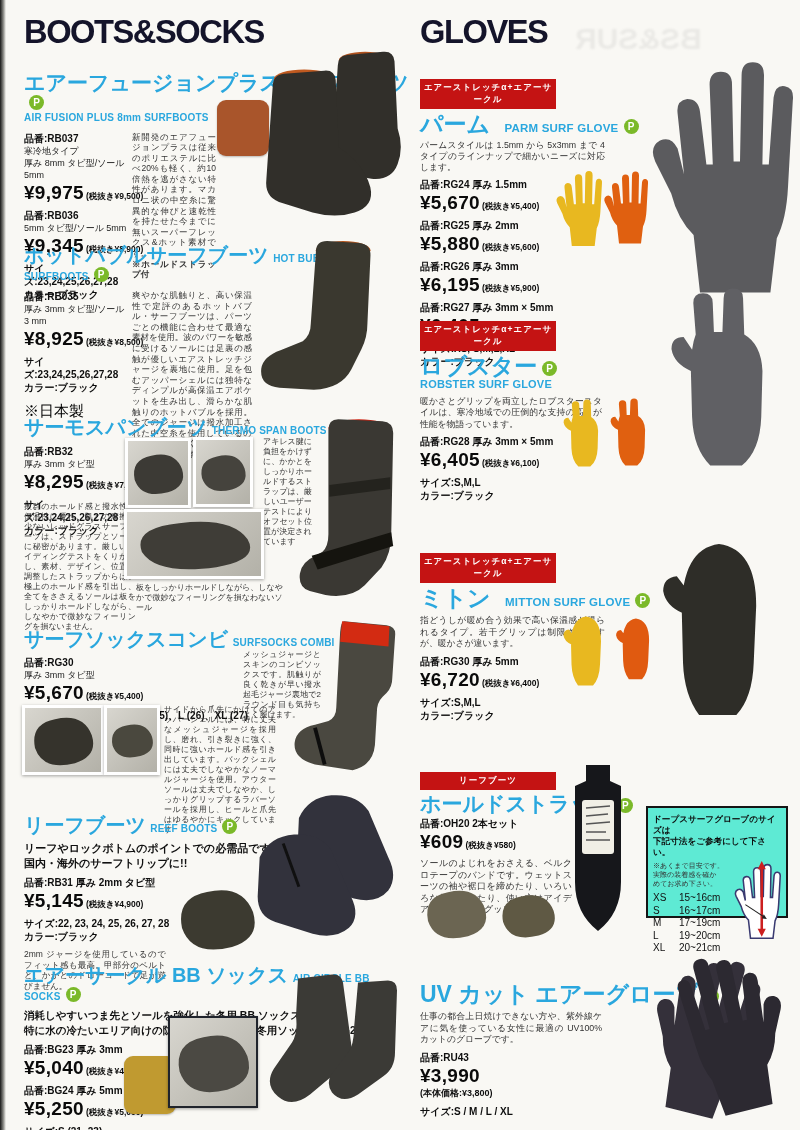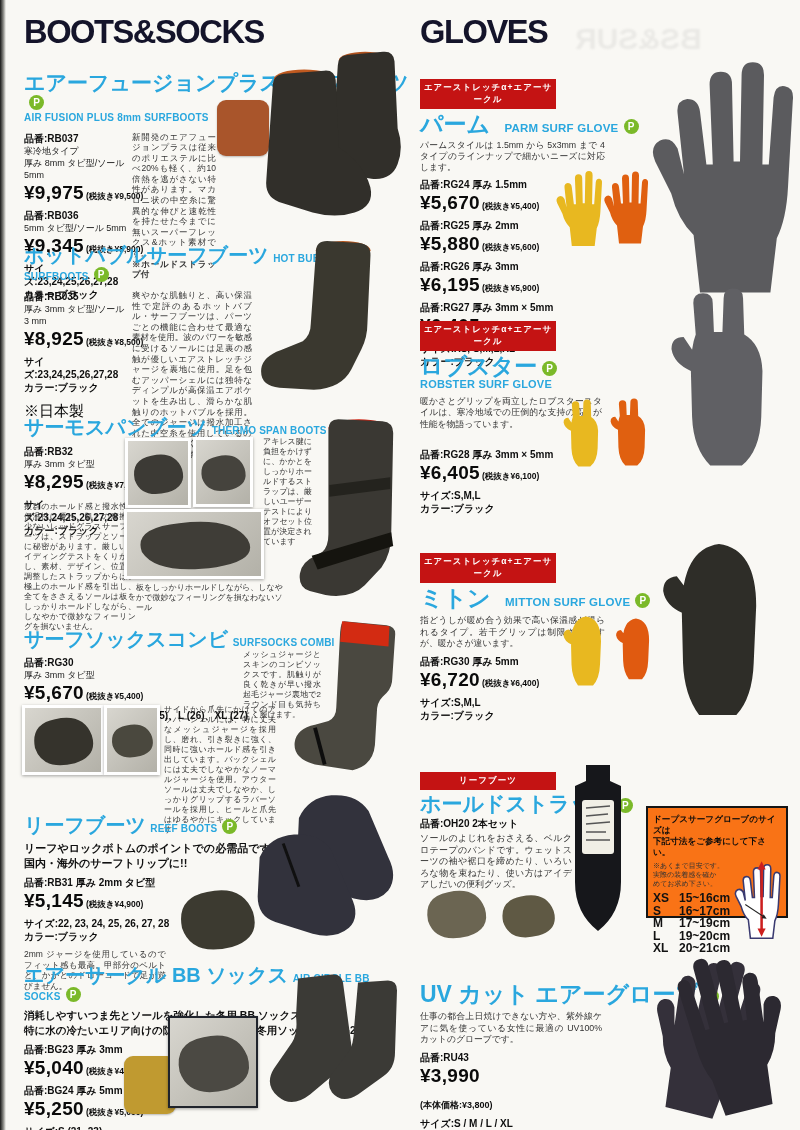--- a/index.html
+++ b/index.html
@@ -22,24 +22,24 @@
   .pn{font-size:8.5px;font-weight:700;color:#0a0a0a;margin-left:2px}
   .price-row{margin:1px 0 5px;white-space:nowrap}
   .desc{font-size:8.5px;line-height:10.6px;color:#333;word-break:break-all;text-align:justify}
   .lead{font-size:11px;font-weight:700;color:#101010;line-height:15px;white-space:nowrap}
   .row{display:flex}
   .thumb{position:absolute;border:3px solid #fff;box-shadow:0 1px 3px rgba(0,0,0,.35);
          background:linear-gradient(135deg,#d8d6cf,#b3b1a8)}
   .thumb svg,.photo svg{width:100%;height:100%;display:block}
   .photo{position:absolute}
   .swatch{position:absolute;border-radius:9px;box-shadow:0 1px 2px rgba(0,0,0,.25)}
-  .sizebox{position:absolute;border:2px solid #151515;background:#f97316;box-sizing:border-box;padding:6px 5px}
+  .sizebox{position:absolute;border:2px solid #151515;background:#5eead4;box-sizing:border-box;padding:6px 5px}
   .sb-t{font-size:8.6px;font-weight:700;color:#0c0c0c;line-height:11px}
   .sb-n{font-size:7px;color:#333;line-height:9px}
-  .sb-row{font-size:12px;font-weight:700;color:#111;line-height:12.6px;display:flex}
+  .sb-row{font-size:10px;font-weight:400;color:#111;line-height:12.6px;display:flex}
   .sb-row .sz{width:26px}
   .madein{font-size:15px;font-weight:400;color:#000;margin-top:8px}
   .cap{font-size:8px;line-height:10px;color:#333;word-break:break-all}
 </style>
 </head>
 <body>
 
 <div class="page">
 
   <svg width="0" height="0" style="position:absolute">
@@ -311,21 +311,21 @@
       </svg>
   </div>
 
   <div class="abs" style="left:420px;top:321px;width:375px">
     <div class="tag">エアーストレッチα+エアーサークル</div>
     <div style="margin-top:4px">
       <span class="jt" style="font-size:23px">ロブスター</span><span class="badge">P</span>
     </div>
     <div class="et" style="font-size:11px">ROBSTER SURF GLOVE</div>
     <div class="desc" style="width:182px;font-size:8.8px;line-height:11.5px;margin-top:5px">暖かさとグリップを両立したロブスタースタイルは、寒冷地域での圧倒的な支持の高さが性能を物語っています。</div>
-    <div style="margin-top:18px;width:160px">
+    <div style="margin-top:5px;width:160px">
       <div class="b">品番:RG28 厚み 3mm × 5mm</div>
       <div class="price-row"><span class="pv">¥6,405</span><span class="pn">(税抜き¥6,100)</span></div>
       <div class="b">サイズ:S,M,L</div>
       <div class="b">カラー:ブラック</div>
     </div>
   </div>
   <div class="photo" style="left:559px;top:398px;width:46px;height:70px">
     <svg viewBox="0 0 100 150">
         <use href="#sym-lobster" fill="#e8b820"></use>
       </svg>
@@ -370,20 +370,21 @@
         <use href="#sym-mitt" fill="#2e2d28"></use>
       </svg>
   </div>
 
   <div class="abs" style="left:420px;top:769px;width:230px">
     <div class="tag">リーフブーツ</div>
     <div style="margin-top:3px">
       <span class="jt" style="font-size:21px">ホールドストラップ</span><span class="badge">P</span>
     </div>
     <div class="b" style="margin-top:2px">品番:OH20 2本セット</div>
+    <div class="price-row"><span class="pv">¥609</span><span class="pn">(税抜き¥580)</span></div>
     <div class="desc" style="width:152px;font-size:9px;line-height:11.5px;margin-top:3px">ソールのよじれをおさえる、ベルクロテープのバンドです。ウェットスーツの袖や裾口を締めたり、いろいろな物を束ねたり、使い方はアイデアしだいの便利グッズ。</div>
   </div>
   <div class="photo" style="left:420px;top:878px;width:72px;height:70px">
     <svg viewBox="0 0 90 80">
         <use href="#sym-blob" fill="#6b6552"></use>
       </svg>
   </div>
   <div class="photo" style="left:496px;top:882px;width:64px;height:66px">
     <svg viewBox="0 0 90 80">
         <use href="#sym-blob" fill="#5f5944"></use>
@@ -439,21 +440,21 @@
     </div>
   </div>
 
   <div class="abs" style="left:420px;top:983px;width:375px">
     <div>
       <span class="jt" style="font-size:23px">UV カット エアーグローブ</span><span class="badge">P</span>
     </div>
     <div class="desc" style="width:182px;font-size:8.8px;line-height:11.5px;margin-top:5px">仕事の都合上日焼けできない方や、紫外線ケアに気を使っている女性に最適の UV100% カットのグローブです。</div>
     <div style="margin-top:5px;width:160px">
       <div class="b">品番:RU43</div>
-      <div class="price-row" style="margin-bottom:12px"><span class="pv">¥3,990</span></div>
+      <div class="price-row" style="margin-bottom:0"><span class="pv">¥3,990</span></div>
       <div class="b" style="font-size:9px">(本体価格:¥3,800)</div>
       <div class="b" style="margin-top:5px">サイズ:S / M / L / XL</div>
 
     </div>
   </div>
   <div class="photo" style="left:640px;top:945px;width:110px;height:178px;transform:rotate(14deg)">
     <svg viewBox="0 0 100 150">
         <use href="#sym-glove5" fill="#34303a"></use>
       </svg>
   </div>

